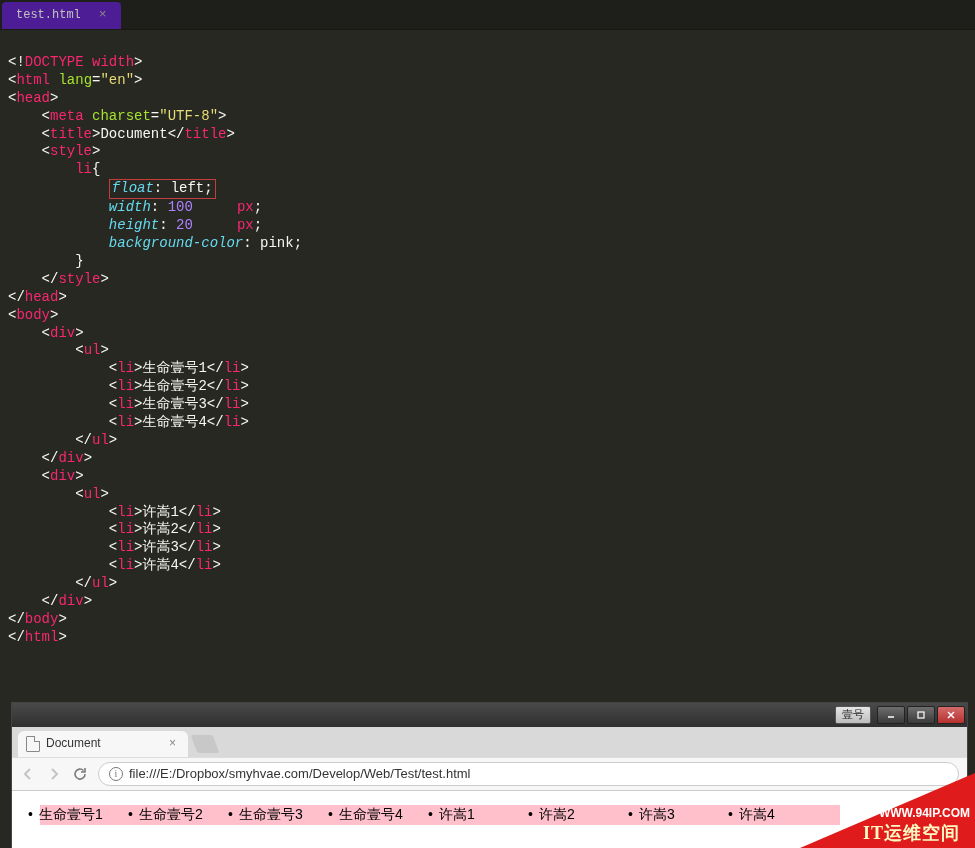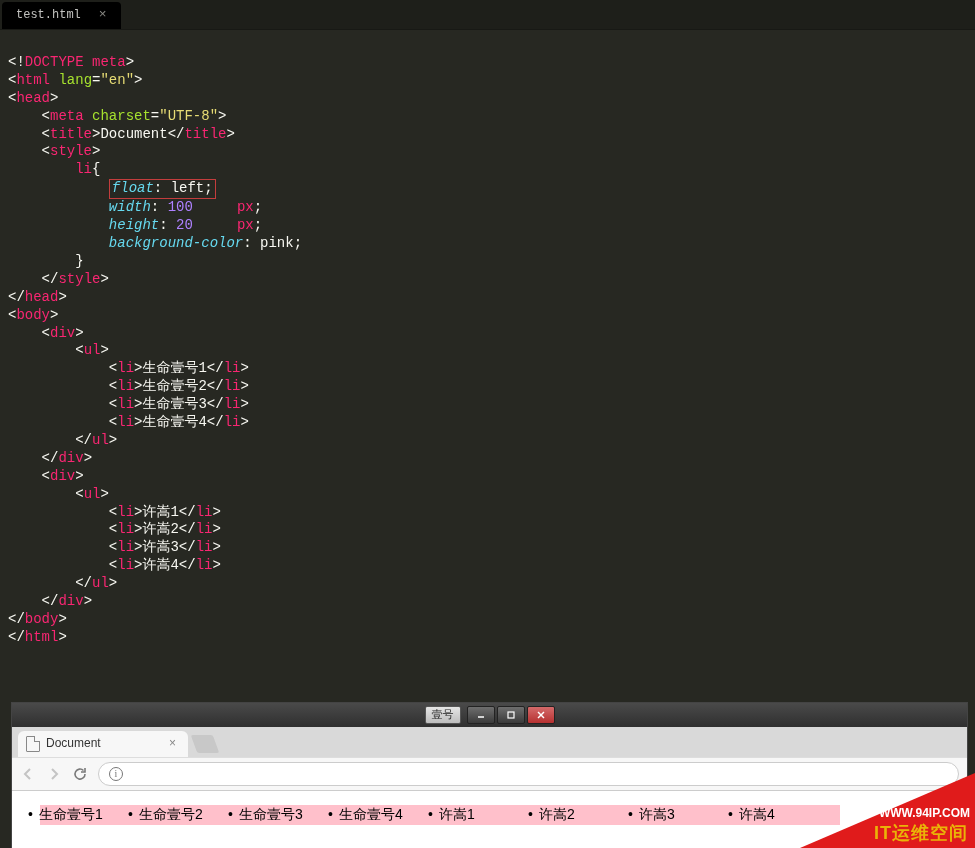--- a/index.html
+++ b/index.html
@@ -14,21 +14,21 @@
   }
   
   .tab-bar {
     background: #1e1f1a;
     height: 30px;
     display: flex;
     align-items: stretch;
     border-bottom: 1px solid #181915;
   }
   .tab {
-    background: #000000;
+    background: #4c1d95;
     color: #c2c2bf;
     padding: 6px 14px 6px 14px;
     display: flex;
     align-items: center;
     gap: 18px;
     font-size: 12px;
     border-top-left-radius: 4px;
     border-top-right-radius: 4px;
     margin-top: 2px;
     margin-left: 2px;
@@ -68,21 +68,21 @@
     top: 702px;
     bottom: 0;
     border: 1px solid #444;
     background: #3a3a3a;
   }
   .browser-titlebar {
     height: 24px;
     background: linear-gradient(#4a4a4a,#2f2f2f);
     display: flex;
     align-items: center;
-    justify-content: center;
+    justify-content: flex-end;
     padding: 2px 2px;
     gap: 2px;
   }
   .yihao-badge{
     background: linear-gradient(#e5e5e5,#bdbdbd);
     border:1px solid #555;
     border-radius:2px;
     height:18px;
     padding:0 6px;
     font-size:11px;
@@ -203,23 +203,23 @@
   .wm-url{
     position:absolute;
     right:5px; bottom:27px;
     color:#fff;
     font-family:Arial,sans-serif;
     font-size:12px;
     font-weight:bold;
   }
   .wm-text{
     position:absolute;
-    right:7px; bottom:3px;
-    color:#eab308;
-    font-family:Liberation Sans, sans-serif;
+    right:15px; bottom:3px;
+    color:#fef9c3;
+    font-family:Liberation Serif, serif;
     font-size:18px;
     font-weight:bold;
     letter-spacing:1px;
   }
   .page-icon{
     width:14px;height:16px;border:1px solid #888;border-radius:1px;position:relative;
   }
   .page-icon::after{
     content:"";position:absolute;top:-1px;right:-1px;width:5px;height:5px;
     background:#f7f7f7;border-left:1px solid #888;border-bottom:1px solid #888;
@@ -229,21 +229,21 @@
 <body>
 
 <div class="tab-bar">
   <div class="tab">
     <span>test.html</span>
     <span class="tab-close">×</span>
   </div>
 </div>
 
 <div class="code">
-<span class="tok-bracket">&lt;!</span><span class="tok-doctype">DOCTYPE meta</span><span class="tok-bracket">&gt;</span>
+<span class="tok-bracket">&lt;!</span><span class="tok-doctype">DOCTYPE width</span><span class="tok-bracket">&gt;</span>
 <span class="tok-bracket">&lt;</span><span class="tok-tag">html</span> <span class="tok-attr">lang</span><span class="tok-punc">=</span><span class="tok-str">"<span>en</span>"</span><span class="tok-bracket">&gt;</span>
 <span class="tok-bracket">&lt;</span><span class="tok-tag">head</span><span class="tok-bracket">&gt;</span>
     <span class="tok-bracket">&lt;</span><span class="tok-tag">meta</span> <span class="tok-attr">charset</span><span class="tok-punc">=</span><span class="tok-str">"<span>UTF-8</span>"</span><span class="tok-bracket">&gt;</span>
     <span class="tok-bracket">&lt;</span><span class="tok-tag">title</span><span class="tok-bracket">&gt;</span><span class="tok-text">Document</span><span class="tok-bracket">&lt;/</span><span class="tok-tag">title</span><span class="tok-bracket">&gt;</span>
     <span class="tok-bracket">&lt;</span><span class="tok-tag">style</span><span class="tok-bracket">&gt;</span>
         <span class="tok-sel">li</span><span class="tok-punc">{</span>
             <span class="highlight-box"><span class="tok-prop">float</span><span class="tok-punc">: </span><span class="tok-text">left</span><span class="tok-punc">;</span></span>
             <span class="tok-prop">width</span><span class="tok-punc">: </span><span class="tok-num">100</span><span class="tok-unit">px</span><span class="tok-punc">;</span>
             <span class="tok-prop">height</span><span class="tok-punc">: </span><span class="tok-num">20</span><span class="tok-unit">px</span><span class="tok-punc">;</span>
             <span class="tok-prop">background-color</span><span class="tok-punc">: </span><span class="tok-text">pink</span><span class="tok-punc">;</span>
@@ -311,20 +311,21 @@
         </svg>
       </span>
     <span class="nav-icon">
         <svg viewBox="0 0 16 16" width="16" height="16">
           <path d="M13 8a5 5 0 1 1-1.5-3.5" fill="none" stroke="currentColor" stroke-width="1.6"></path>
           <path d="M13 2v4h-4" fill="none" stroke="currentColor" stroke-width="1.6"></path>
         </svg>
       </span>
     <div class="addr-input">
       <span class="info-circ">i</span>
+      <span>file:///E:/Dropbox/smyhvae.com/Develop/Web/Test/test.html</span>
     </div>
   </div>
   <div class="page-content">
     <ul>
       <li>生命壹号1</li>
       <li>生命壹号2</li>
       <li>生命壹号3</li>
       <li>生命壹号4</li>
       <li>许嵩1</li>
       <li>许嵩2</li>

